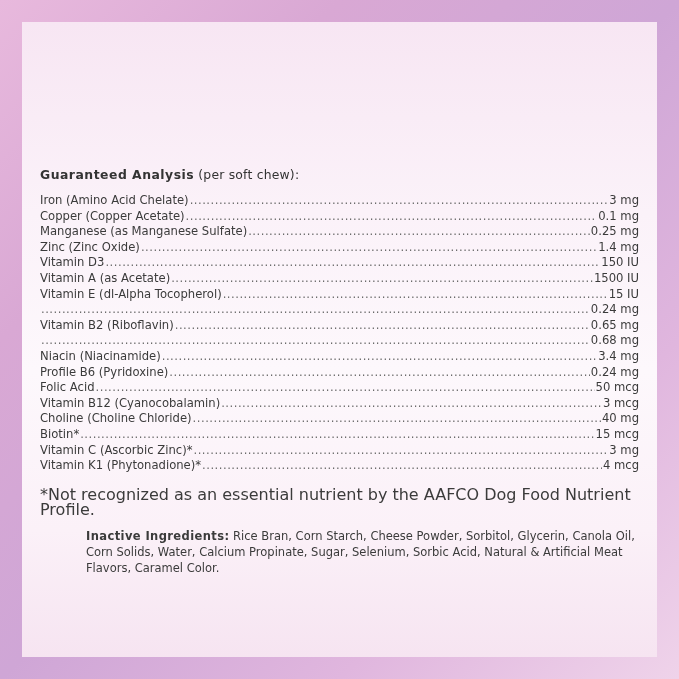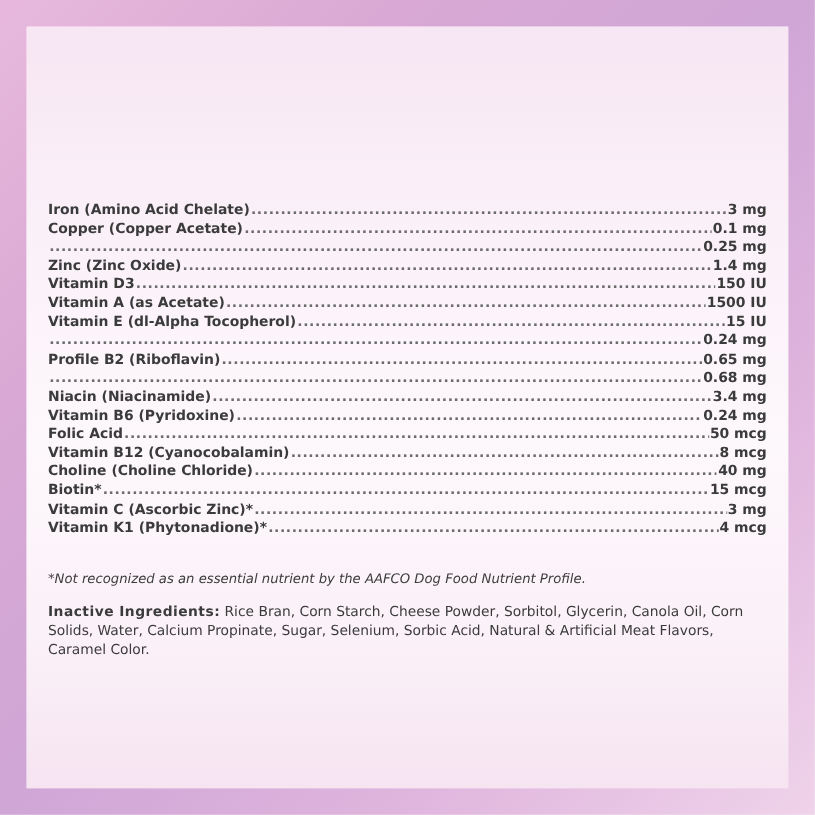--- a/index.html
+++ b/index.html
@@ -44,21 +44,20 @@
     color: #333333;
   }
   .heading .bold {
     font-weight: 600;
     letter-spacing: 0.5px;
   }
   .rows {
     margin: 0;
     padding: 0;
     list-style: none;
-    font-weight: bold;
   }
   .row {
     display: flex;
     align-items: baseline;
     font-size: 11.6px;
     line-height: 15.6px;
     color: #3b3b3b;
     white-space: nowrap;
   }
   .row .name {
@@ -71,57 +70,61 @@
     margin: 0 1px;
     color: #6b6b6b;
     font-size: 11.6px;
     letter-spacing: 0.5px;
   }
   .row .value {
     flex: 0 0 auto;
     text-align: right;
   }
   .footnote {
-    margin-top: 27px;
-    font-size: 11px;
+    margin-top: 13px;
+    font-size: 16px;
     line-height: 15px;
     color: #3b3b3b;
-    font-style: italic;
   }
   .inactive {
     margin-top: 11px;
     font-size: 11.5px;
     line-height: 16px;
     color: #3b3b3b;
+    margin-left: 46px;
   }
   .inactive .label {
     font-weight: 600;
     letter-spacing: 0.4px;
   }
 </style>
 </head>
 <body>
 
 <div class="page">
   <div class="inner-panel">
     <div class="content">
 
+      <div class="heading">
+        <span class="bold">Guaranteed Analysis</span><span> (per soft chew):</span>
+      </div>
 
       <ul class="rows">
         <li class="row">
           <span class="name">Iron (Amino Acid Chelate)</span>
           <span class="dots">................................................................................................................................................................</span>
           <span class="value">3 mg</span>
         </li>
         <li class="row">
           <span class="name">Copper (Copper Acetate)</span>
           <span class="dots">................................................................................................................................................................</span>
           <span class="value">0.1 mg</span>
         </li>
         <li class="row">
+          <span class="name">Manganese (as Manganese Sulfate)</span>
           <span class="dots">................................................................................................................................................................</span>
           <span class="value">0.25 mg</span>
         </li>
         <li class="row">
           <span class="name">Zinc (Zinc Oxide)</span>
           <span class="dots">................................................................................................................................................................</span>
           <span class="value">1.4 mg</span>
         </li>
         <li class="row">
           <span class="name">Vitamin D3</span>
@@ -136,47 +139,47 @@
         <li class="row">
           <span class="name">Vitamin E (dl-Alpha Tocopherol)</span>
           <span class="dots">................................................................................................................................................................</span>
           <span class="value">15 IU</span>
         </li>
         <li class="row">
           <span class="dots">................................................................................................................................................................</span>
           <span class="value">0.24 mg</span>
         </li>
         <li class="row">
-          <span class="name">Profile B2 (Riboflavin)</span>
+          <span class="name">Vitamin B2 (Riboflavin)</span>
           <span class="dots">................................................................................................................................................................</span>
           <span class="value">0.65 mg</span>
         </li>
         <li class="row">
           <span class="dots">................................................................................................................................................................</span>
           <span class="value">0.68 mg</span>
         </li>
         <li class="row">
           <span class="name">Niacin (Niacinamide)</span>
           <span class="dots">................................................................................................................................................................</span>
           <span class="value">3.4 mg</span>
         </li>
         <li class="row">
-          <span class="name">Vitamin B6 (Pyridoxine)</span>
+          <span class="name">Profile B6 (Pyridoxine)</span>
           <span class="dots">................................................................................................................................................................</span>
           <span class="value">0.24 mg</span>
         </li>
         <li class="row">
           <span class="name">Folic Acid</span>
           <span class="dots">................................................................................................................................................................</span>
           <span class="value">50 mcg</span>
         </li>
         <li class="row">
           <span class="name">Vitamin B12 (Cyanocobalamin)</span>
           <span class="dots">................................................................................................................................................................</span>
-          <span class="value">8 mcg</span>
+          <span class="value">3 mcg</span>
         </li>
         <li class="row">
           <span class="name">Choline (Choline Chloride)</span>
           <span class="dots">................................................................................................................................................................</span>
           <span class="value">40 mg</span>
         </li>
         <li class="row">
           <span class="name">Biotin*</span>
           <span class="dots">................................................................................................................................................................</span>
           <span class="value">15 mcg</span>

